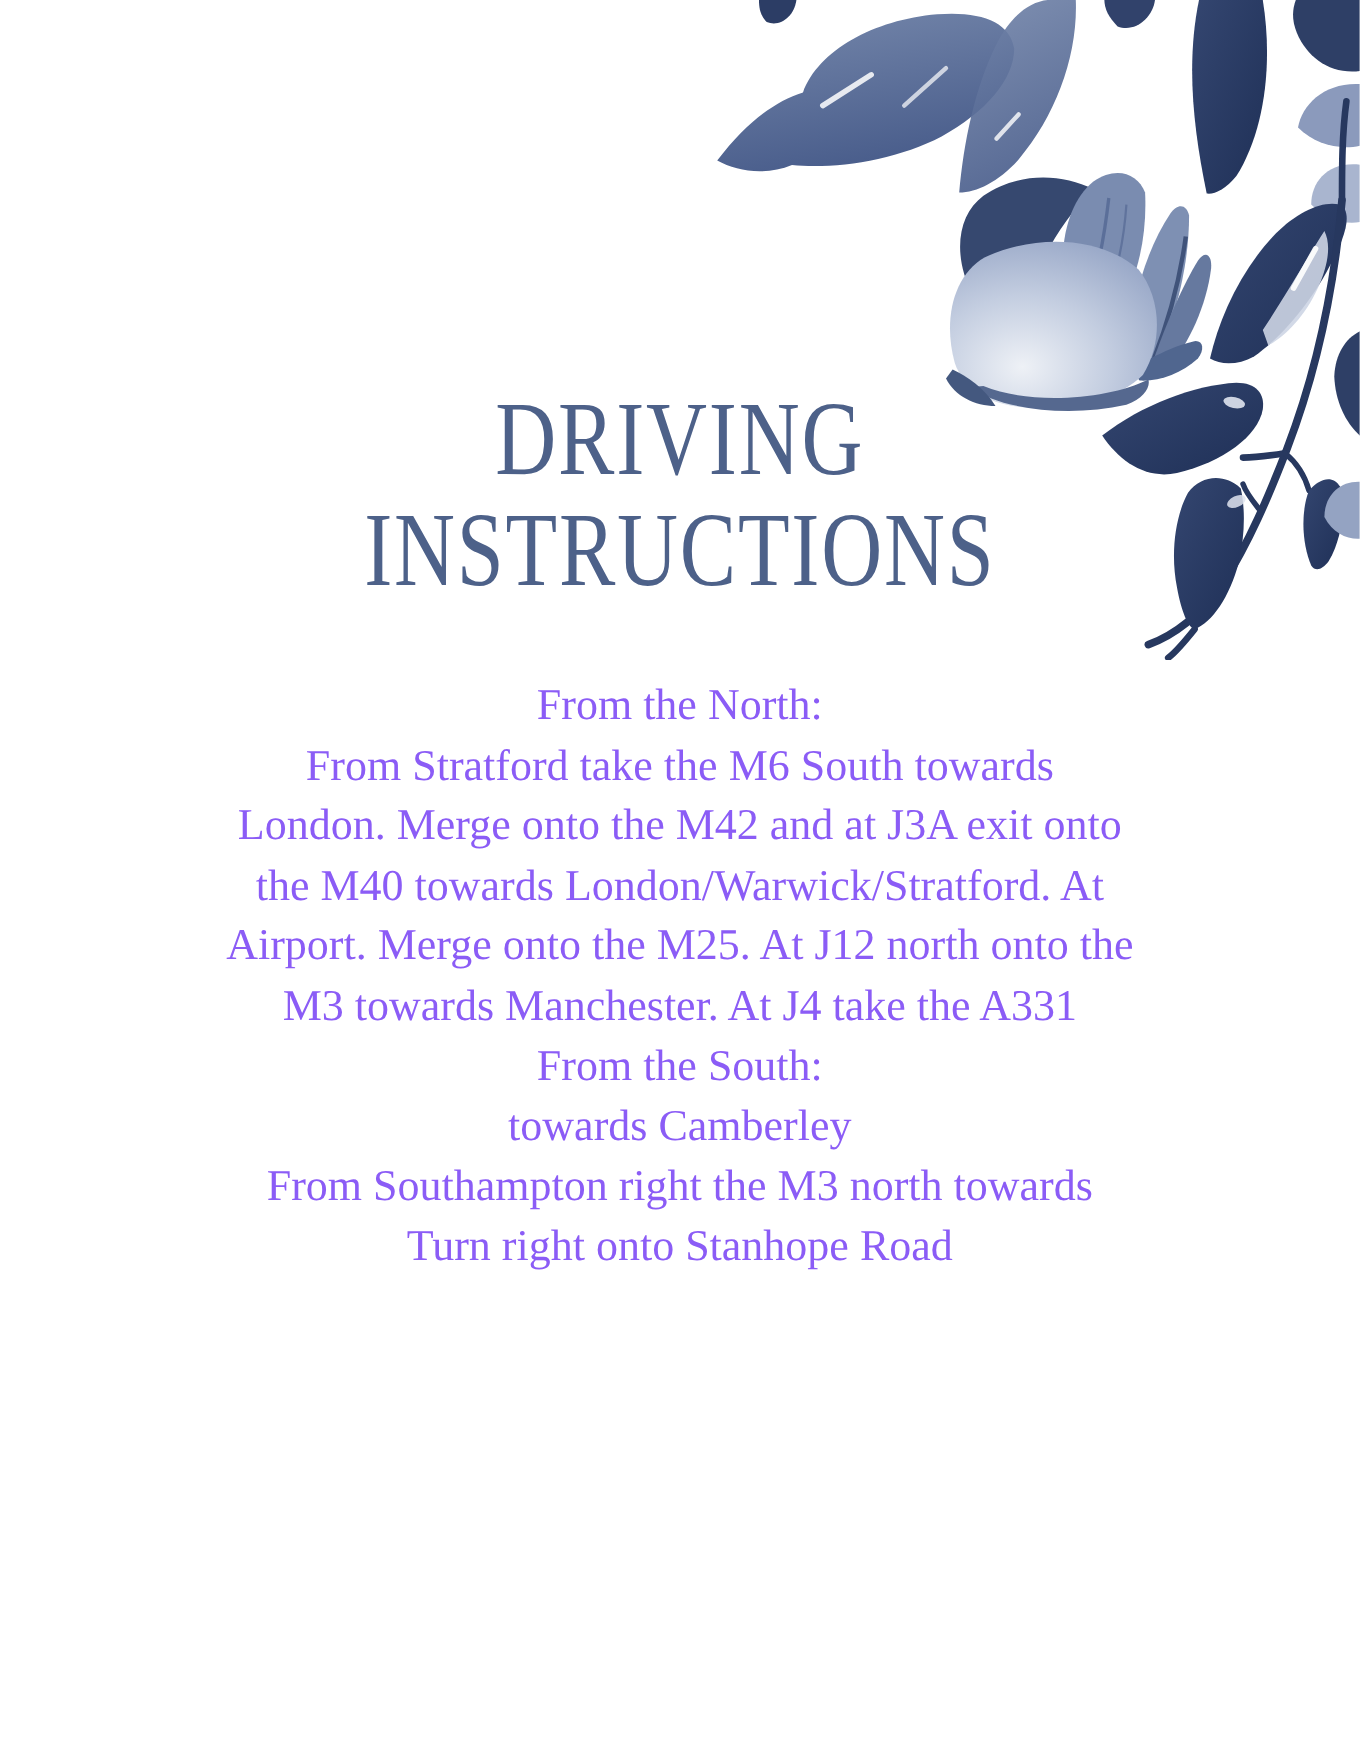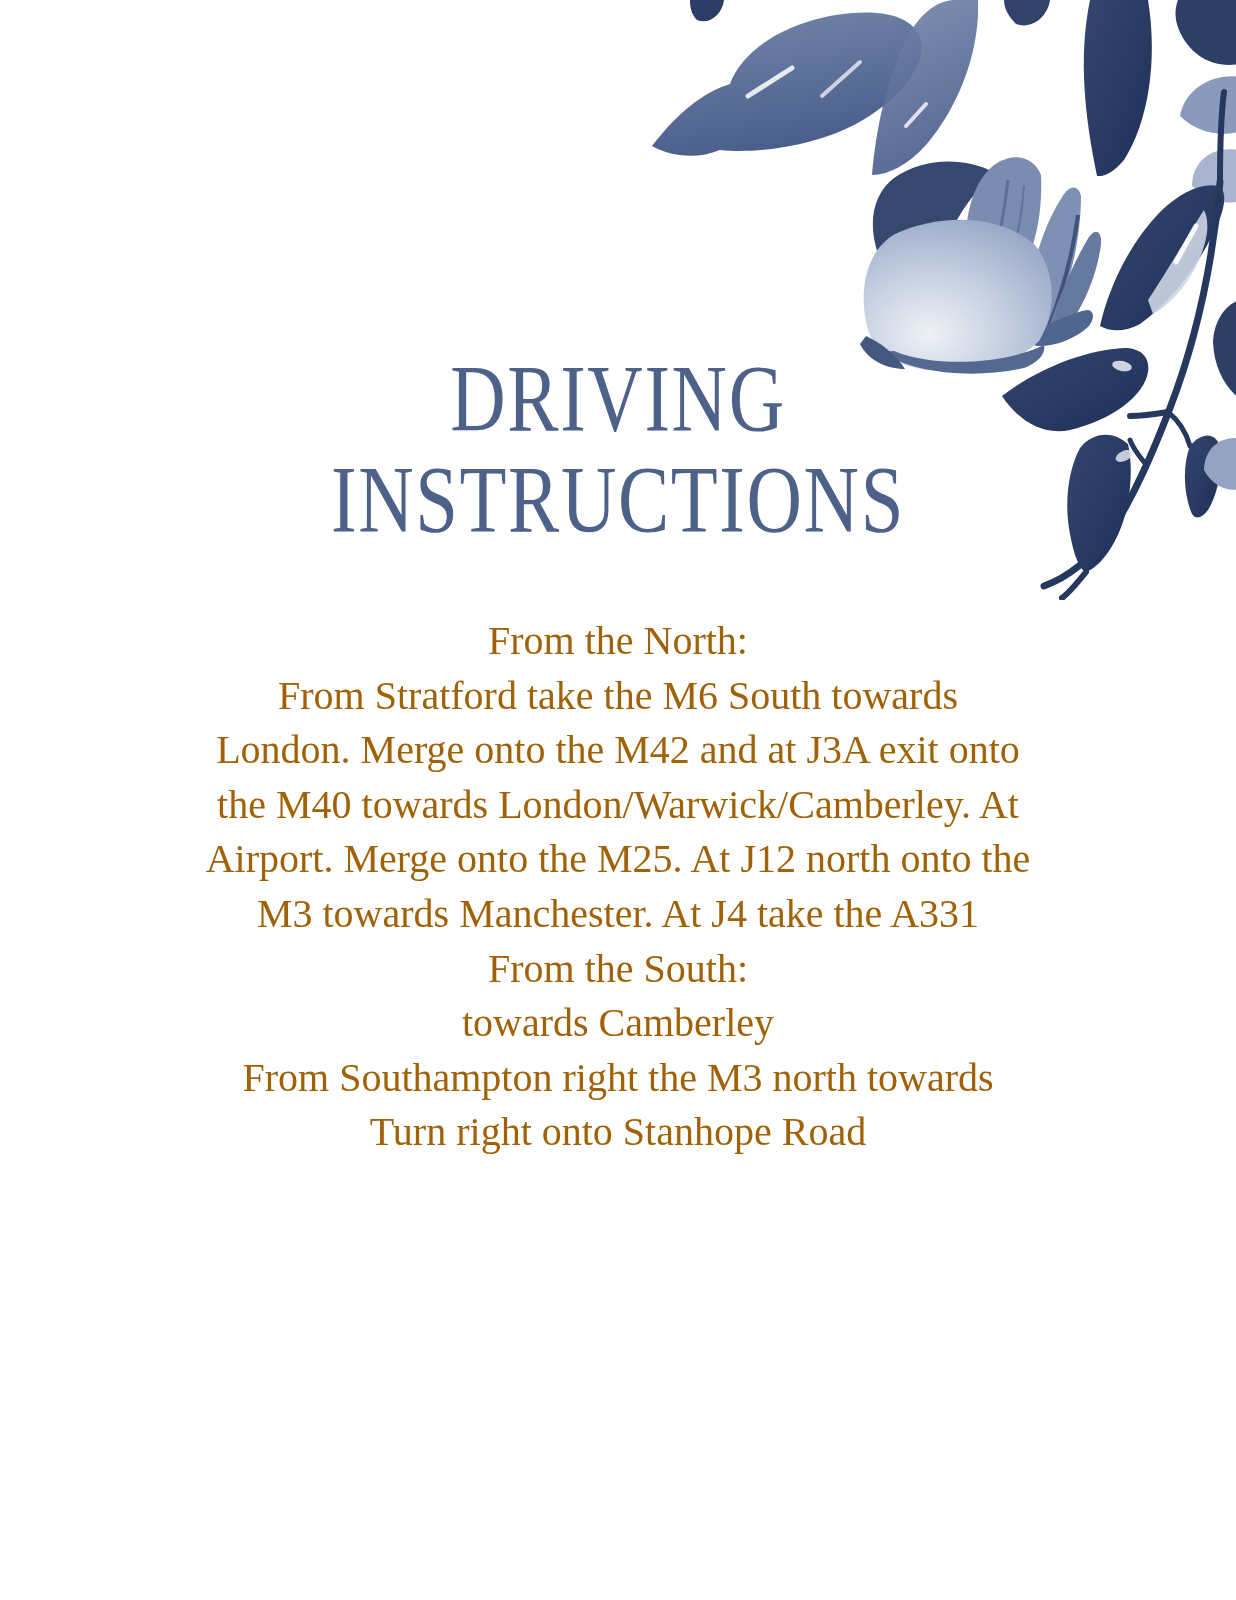--- a/index.html
+++ b/index.html
@@ -34,21 +34,21 @@
     transform: scaleX(0.80);
     transform-origin: 50% 50%;
   }
   .title .tline { display: block; }
   .directions {
     position: absolute;
     top: 614px;
     left: 0;
     width: 1236px;
     text-align: center;
-    color: #a16207;
+    color: #8b5cf6;
     font-size: 40px;
     line-height: 54.6px;
   }
 </style>
 </head>
 <body>
 
 <div class="page">
 
   <svg class="floral" viewBox="0 0 640 600" xmlns="http://www.w3.org/2000/svg">
@@ -124,21 +124,21 @@
 
   <h1 class="title">
     <span class="tline">DRIVING</span>
     <span class="tline">INSTRUCTIONS</span>
   </h1>
 
   <div class="directions">
     <div>From the North:</div>
     <div>From Stratford take the M6 South towards</div>
     <div>London. Merge onto the M42 and at J3A exit onto</div>
-    <div>the M40 towards London/Warwick/Camberley. At</div>
+    <div>the M40 towards London/Warwick/Stratford. At</div>
     <div>Airport. Merge onto the M25. At J12 north onto the</div>
     <div>M3 towards Manchester. At J4 take the A331</div>
     <div>From the South:</div>
     <div>towards Camberley</div>
     <div>From Southampton right the M3 north towards</div>
     <div>Turn right onto Stanhope Road</div>
   </div>
 
 </div>
 

